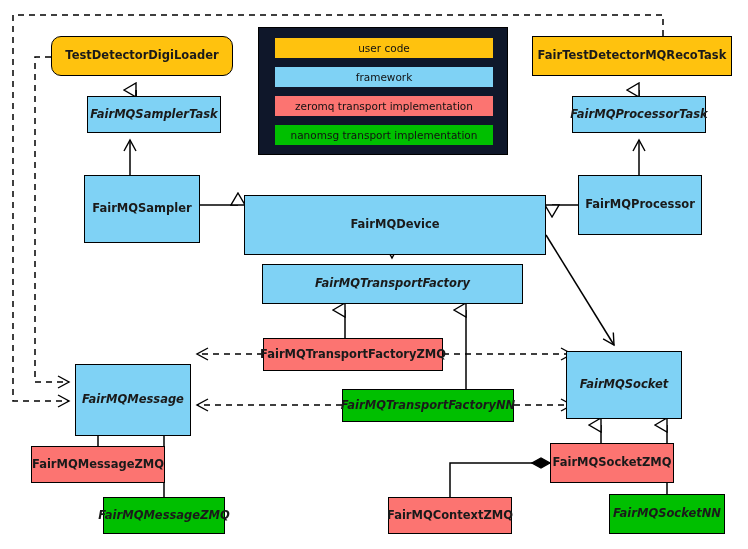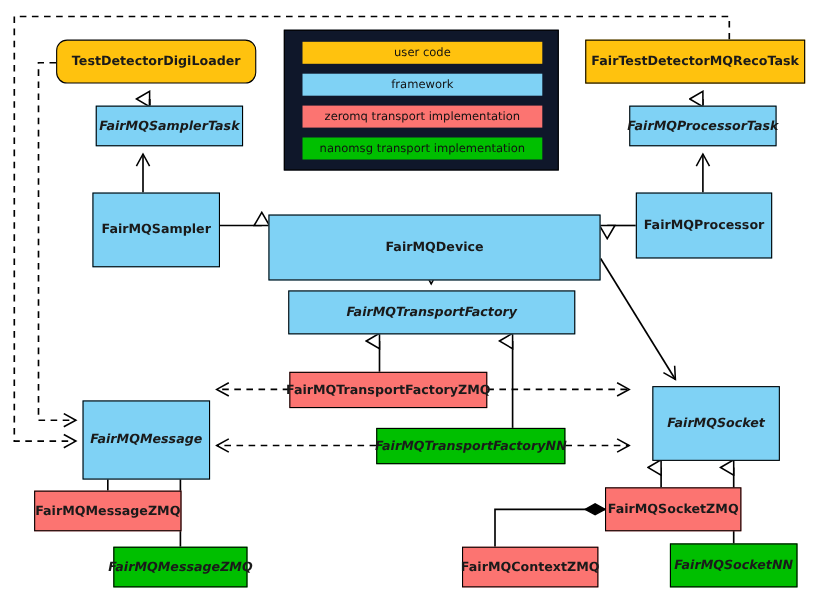--- a/index.html
+++ b/index.html
@@ -129,33 +129,33 @@
       </div>
       <div class="node c-zmq" style="left: 263px; top: 338px; width: 180px; height: 33px;">
         <span>FairMQTransportFactoryZMQ</span>
       </div>
       <div class="node c-nn" style="left: 342px; top: 389px; width: 172px; height: 33px;">
         <span>FairMQTransportFactoryNN</span>
       </div>
       <div class="node c-fw abstract" style="left: 75px; top: 364px; width: 116px; height: 72px;">
         <span>FairMQMessage</span>
       </div>
-      <div class="node c-fw abstract" style="left: 593px; top: 351px; width: 116px; height: 68px;">
+      <div class="node c-fw abstract" style="left: 566px; top: 351px; width: 116px; height: 68px;">
         <span>FairMQSocket</span>
       </div>
       <div class="node c-zmq" style="left: 31px; top: 446px; width: 134px; height: 37px;">
         <span>FairMQMessageZMQ</span>
       </div>
       <div class="node c-nn" style="left: 103px; top: 497px; width: 122px; height: 37px;">
         <span>FairMQMessageZMQ</span>
       </div>
       <div class="node c-zmq" style="left: 550px; top: 443px; width: 124px; height: 40px;">
         <span>FairMQSocketZMQ</span>
       </div>
       <div class="node c-nn" style="left: 609px; top: 494px; width: 116px; height: 40px;">
         <span>FairMQSocketNN</span>
       </div>
-      <div class="node c-zmq" style="left: 388px; top: 497px; width: 124px; height: 37px; margin-left: 32px;">
+      <div class="node c-zmq" style="left: 388px; top: 497px; width: 124px; height: 37px;">
         <span>FairMQContextZMQ</span>
       </div>
     </div>
 
 </div>
 
 </body></html>

